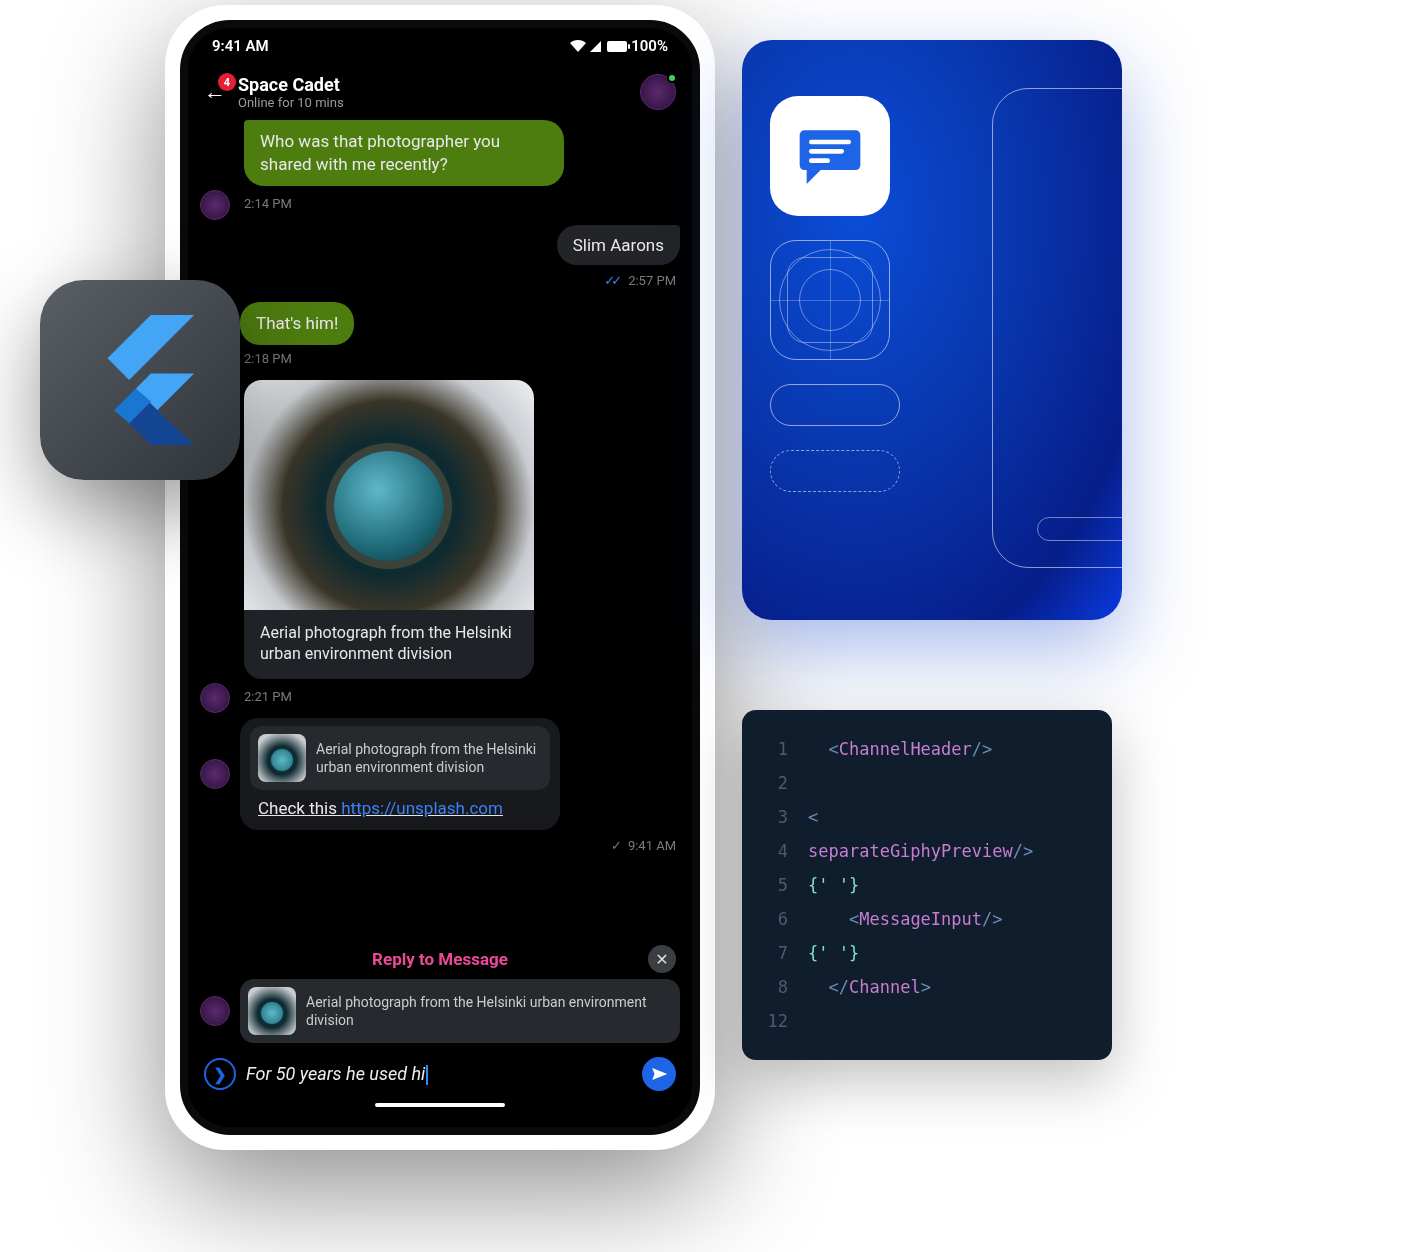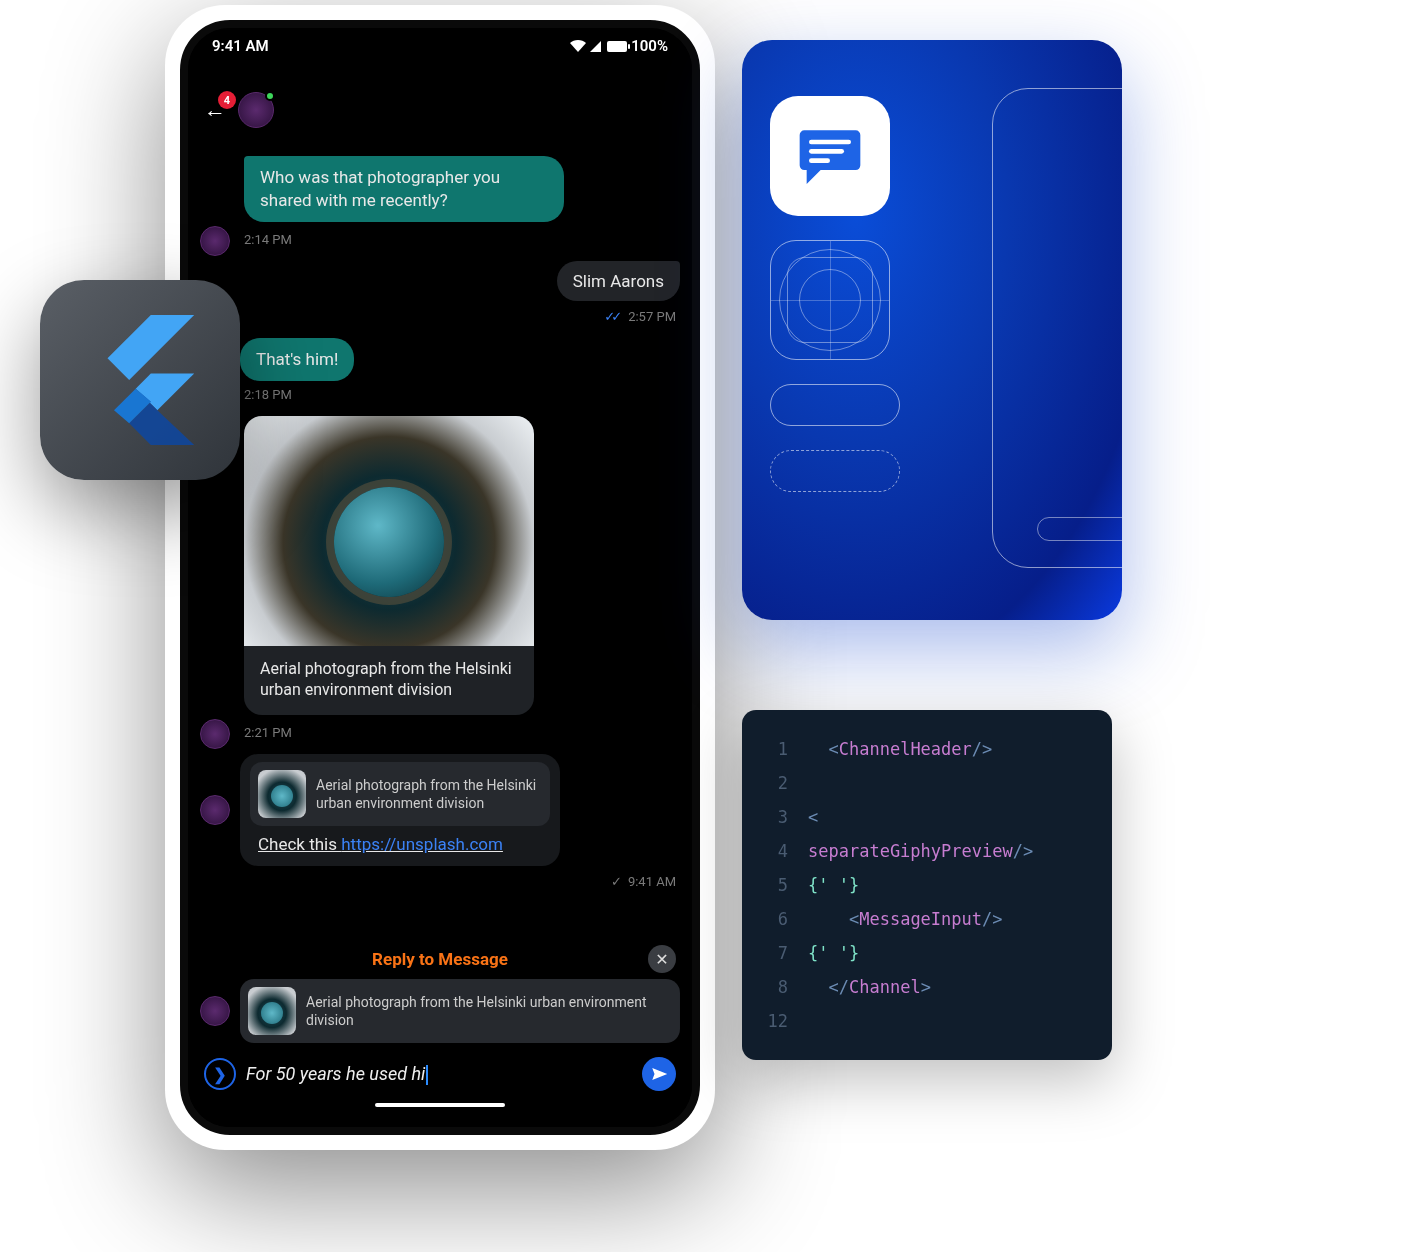--- a/index.html
+++ b/index.html
@@ -36,21 +36,20 @@
     flex-direction: column;
   }
   .phone-inner {
     flex: 1;
     background: #000;
     border-radius: 40px;
     display: flex;
     flex-direction: column;
     overflow: hidden;
     position: relative;
-    gap: 18px;
   }
   .status-bar {
     height: 36px;
     display: flex;
     justify-content: space-between;
     align-items: center;
     padding: 0 24px;
     color: #fff;
     font-size: 15px;
     font-weight: 600;
@@ -76,21 +75,21 @@
   .header-title .sub { color:#9a9a9a; font-size:13px; }
   .avatar { width:36px; height:36px; border-radius:50%; background: radial-gradient(circle at 50% 50%, #5b2a6e, #2a0f38); position:relative; border:1px solid #5b2a6e; }
   .avatar.sm { width:30px; height:30px; }
   .avatar-header { position:relative; }
   .dot-online { position:absolute; right:-2px; top:-2px; width:10px; height:10px; background:#3dd65b; border-radius:50%; border:2px solid #000; }
 
   
   .messages { flex:1; overflow:hidden; padding: 0 12px; display:flex; flex-direction:column; }
   .msg-row { display:flex; gap:10px; margin-bottom:4px; align-items:flex-end; }
   .msg-row.right { justify-content:flex-end; }
-  .bubble { background:#0f766e; color:#e8e8e8; border-radius:20px; padding:10px 16px; font-size:17px; line-height:1.35; max-width:320px; }
+  .bubble { background:#4d7c0f; color:#e8e8e8; border-radius:20px; padding:10px 16px; font-size:17px; line-height:1.35; max-width:320px; }
   .bubble.cut { border-radius: 4px 20px 20px 20px; margin-left:44px; }
   .bubble-right { background:#222428; color:#e8e8e8; border-radius:20px 4px 20px 20px; padding:10px 16px; font-size:17px; }
   .timestamp { color:#7a7a7a; font-size:13px; margin: 2px 0 14px 44px; }
   .timestamp.right { text-align:right; margin:4px 4px 14px 0; display:flex; justify-content:flex-end; align-items:center; gap:6px; }
   .checks { color:#3b82f6; font-size:13px; letter-spacing:-4px; margin-right:4px; }
   .check-gray { color:#7a7a7a; font-size:13px; }
 
   .card-bubble {
     background:#1f2226; border-radius:18px; overflow:hidden; max-width:290px;
   }
@@ -116,21 +115,21 @@
   }
   .thumb { width:48px; height:48px; border-radius:8px; background: radial-gradient(circle at 50% 55%, #1a4a55 0%, #0d2a30 40%, #c8ccd0 80%); flex-shrink:0; position:relative; }
   .thumb::after { content:""; position:absolute; left:50%; top:55%; transform:translate(-50%,-50%); width:22px; height:22px; border-radius:50%; background: radial-gradient(circle, #5fb8c8, #1e6a78); }
   .quote-text { color:#ccc; font-size:14px; line-height:1.3; }
   .quote-body { padding:8px 8px 2px; color:#e8e8e8; font-size:17px;text-decoration:underline; }
   .quote-body .link { color:#3b82f6; }
 
   
   .reply-section { background:#000; padding:8px 12px 20px; }
   .reply-header { display:flex; align-items:center; justify-content:center; position:relative; padding:6px 0 10px; }
-  .reply-header .title { color:#f97316; font-weight:700; font-size:17px; }
+  .reply-header .title { color:#ec4899; font-weight:700; font-size:17px; }
   .close-btn { position:absolute; right:4px; width:28px; height:28px; border-radius:50%; background:#3a3d42; color:#ddd; display:flex; align-items:center; justify-content:center; font-size:16px; }
   .reply-quote-row { display:flex; gap:10px; align-items:center; margin-bottom:10px; }
   .reply-quote { flex:1; background:#26292e; border-radius:14px; padding:8px; display:flex; gap:10px; align-items:center; }
   .input-row { display:flex; align-items:center; gap:10px; padding:4px 4px; }
   .chev-circle { width:32px; height:32px; border:2.5px solid #1e64e6; border-radius:50%; display:flex; align-items:center; justify-content:center; color:#1e64e6; font-size:16px; font-weight:bold; }
   .text-input { flex:1; color:#eee; font-size:18px; background:transparent; border:none; outline:none; position:relative;font-style:italic; }
   .cursor { display:inline-block; width:2px; height:20px; background:#2b8cff; vertical-align:middle; margin-left:1px; }
   .send-btn { width:34px; height:34px; border-radius:50%; background:#1e64e6; display:flex; align-items:center; justify-content:center; }
   .home-ind { width:130px; height:4px; background:#fff; border-radius:3px; margin:8px auto 0; }
 
@@ -203,20 +202,24 @@
         <span class="tri"></span>
         <span class="batt"></span>
         <span>100%</span>
       </span>
     </div>
 
     <div class="chat-header">
       <div class="back-wrap">
         <span class="back-arrow">←</span>
         <span class="badge">4</span>
+      </div>
+      <div class="header-title">
+        <div class="name">Space Cadet</div>
+        <div class="sub">Online for 10 mins</div>
       </div>
       <div class="avatar avatar-header">
         <span class="dot-online"></span>
       </div>
     </div>
 
     <div class="messages">
 
       <div class="msg-row">
         <div class="bubble cut">Who was that photographer you shared with me recently?</div>

